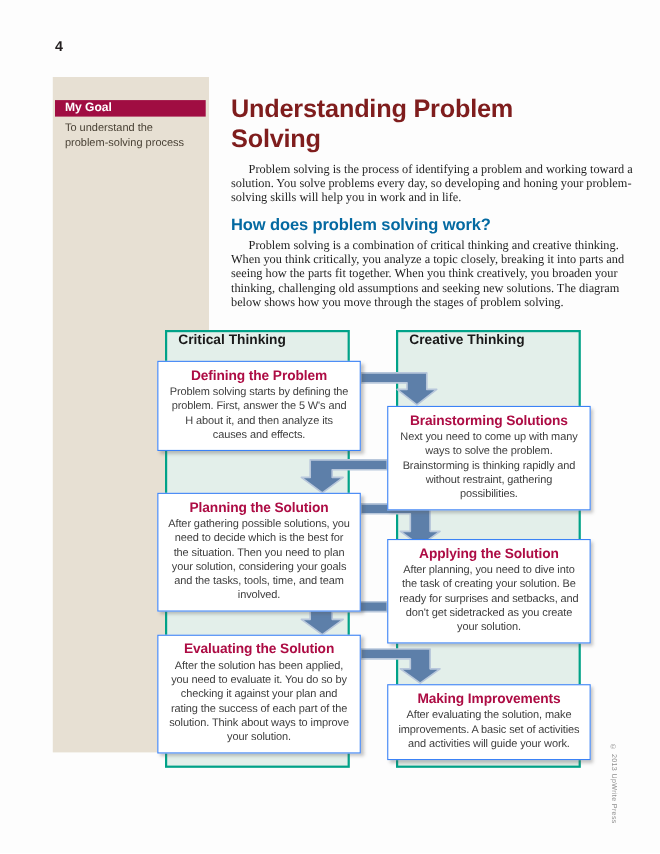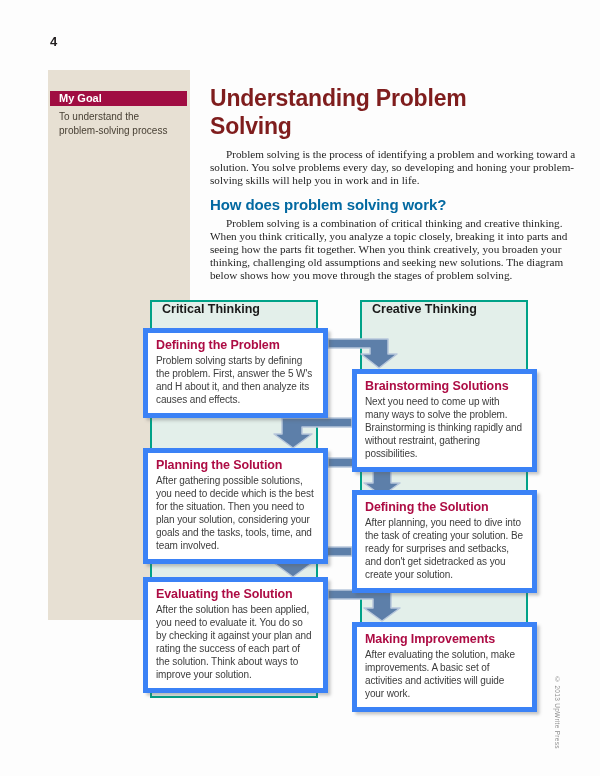--- a/index.html
+++ b/index.html
@@ -1,21 +1,21 @@
 <!DOCTYPE html>
 <html><head>
 <meta charset="utf-8">
 <style>
   html,body{margin:0;padding:0;background:#ffffff;}
   .page{
     position:relative;width:600px;height:776px;background:#fdfdfd;overflow:hidden;
     font-family:"Liberation Sans",sans-serif;
   }
   .page-number{position:absolute;left:50px;top:34px;font-size:13px;font-weight:bold;color:#231f20;}
-  .sidebar{position:absolute;left:48px;top:70px;width:142px;height:550px;background:#e7e0d3;}
+  .sidebar{position:absolute;left:48px;top:70px;width:142px;height:614px;background:#e7e0d3;}
   .goal-banner{
     position:absolute;left:2px;top:21px;width:128px;height:15px;background:#a00d42;
     color:#ffffff;font-size:11px;font-weight:bold;line-height:15px;padding-left:9px;
   }
   .goal-text{position:absolute;left:11px;top:40px;width:122px;font-size:10px;line-height:14px;color:#473f33;}
   .page-title{
     position:absolute;left:210px;top:84px;width:330px;margin:0;
     font-size:23px;line-height:28px;font-weight:bold;color:#7f1d1d;letter-spacing:-0.2px;
   }
   .body-para{
@@ -31,22 +31,23 @@
   .section-body{top:217px;}
   .column{
     position:absolute;top:300px;width:168px;height:398px;box-sizing:border-box;
     background:#e3efea;border:2px solid #00a288;
   }
   .col-left{left:150px;}
   .col-right{left:360px;}
   .col-header{padding:0 10px 0 10px;font-size:12.5px;font-weight:bold;color:#1a1a1a;}
   .stage{
     position:absolute;width:185px;box-sizing:border-box;background:#ffffff;
-    border:5px solid #3b82f6;padding:5px 8px 7px 8px;
+    border:1px solid #3b82f6;padding:5px 8px 7px 8px;
     box-shadow:2.5px 2.5px 3px rgba(90,90,90,0.35);
+    text-align:center;
   }
   .stage-title{font-size:12.5px;font-weight:bold;color:#ad0c44;margin-bottom:2px;letter-spacing:-0.1px;}
   .stage-text{font-size:10px;line-height:13px;color:#3d3d3d;letter-spacing:-0.1px;}
   .s1{left:143px;top:328px;}
   .s2{left:352px;top:369px;}
   .s3{left:143px;top:448px;}
   .s4{left:352px;top:490px;}
   .s5{left:143px;top:577px;}
   .s6{left:352px;top:622px;}
   .arrow{position:absolute;overflow:visible;}
@@ -110,21 +111,21 @@
   </div>
   <div class="stage s2">
     <div class="stage-title">Brainstorming Solutions</div>
     <div class="stage-text">Next you need to come up with many ways to solve the problem. Brainstorming is thinking rapidly and without restraint, gathering possibilities.</div>
   </div>
   <div class="stage s3">
     <div class="stage-title">Planning the Solution</div>
     <div class="stage-text">After gathering possible solutions, you need to decide which is the best for the situation. Then you need to plan your solution, considering your goals and the tasks, tools, time, and team involved.</div>
   </div>
   <div class="stage s4">
-    <div class="stage-title">Defining the Solution</div>
+    <div class="stage-title">Applying the Solution</div>
     <div class="stage-text">After planning, you need to dive into the task of creating your solution. Be ready for surprises and setbacks, and don't get sidetracked as you create your solution.</div>
   </div>
   <div class="stage s5">
     <div class="stage-title">Evaluating the Solution</div>
     <div class="stage-text">After the solution has been applied, you need to evaluate it. You do so by checking it against your plan and rating the success of each part of the solution. Think about ways to improve your solution.</div>
   </div>
   <div class="stage s6">
     <div class="stage-title">Making Improvements</div>
     <div class="stage-text">After evaluating the solution, make improvements. A basic set of activities and activities will guide your work.</div>
   </div>

